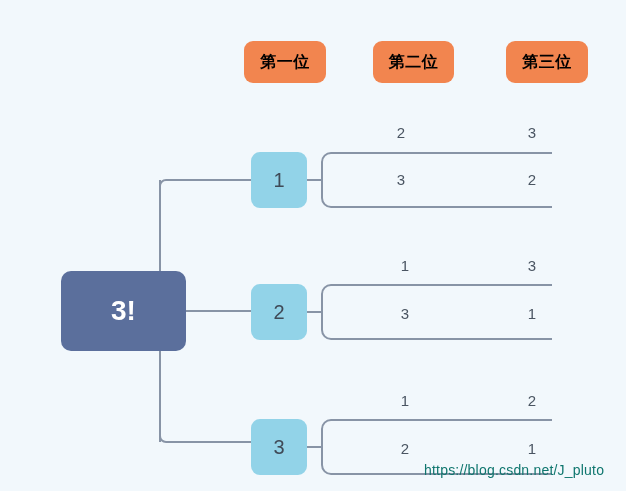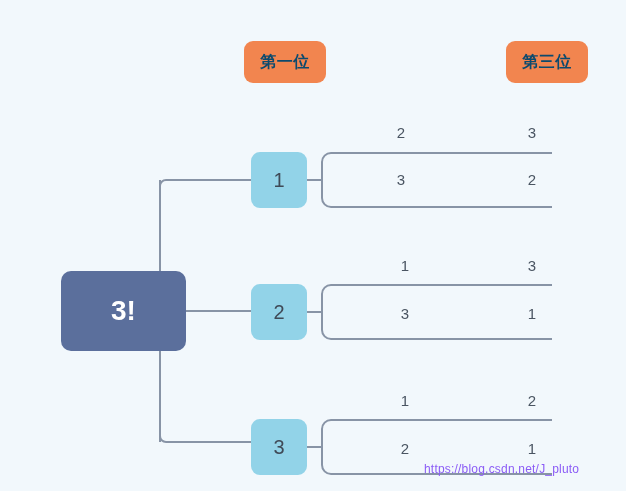--- a/index.html
+++ b/index.html
@@ -19,21 +19,21 @@
     height: 491px;
     background: #f2f8fc;
   }
 
   
   .col-header {
     position: absolute;
     height: 42px;
     border-radius: 9px;
     background: #f2854f;
-    color: #0c4a6e;
+    color: #000000;
     font-size: 16px;
     font-weight: bold;
     display: flex;
     align-items: center;
     justify-content: center;
     letter-spacing: 0.5px;
   }
   #hdr-1 { left: 244px; top: 41px; width: 82px; }
   #hdr-2 { left: 373px; top: 41px; width: 81px; }
   #hdr-3 { left: 506px; top: 41px; width: 82px; }
@@ -90,33 +90,36 @@
     text-align: center;
     width: 30px;
     transform: translateX(-15px);
   }
 
   
   #watermark {
     position: absolute;
     left: 424px;
     top: 462px;
-    font-size: 12px;
-    color: #8b5cf6;
+    font-size: 14px;
+    color: #0f766e;
     white-space: nowrap;
     letter-spacing: 0.2px;
   }
 </style>
 </head>
 <body>
 
 <div id="canvas">
 
   <div id="hdr-1" class="col-header">
     <span>第一位</span>
+  </div>
+  <div id="hdr-2" class="col-header">
+    <span>第二位</span>
   </div>
   <div id="hdr-3" class="col-header">
     <span>第三位</span>
   </div>
 
   <svg id="wires" viewBox="0 0 626 491">
     <g fill="none" stroke="#8894a6" stroke-width="2">
 
       <path d="M186,311 L160,311"></path>
       <path d="M160,180 L160,442"></path>

